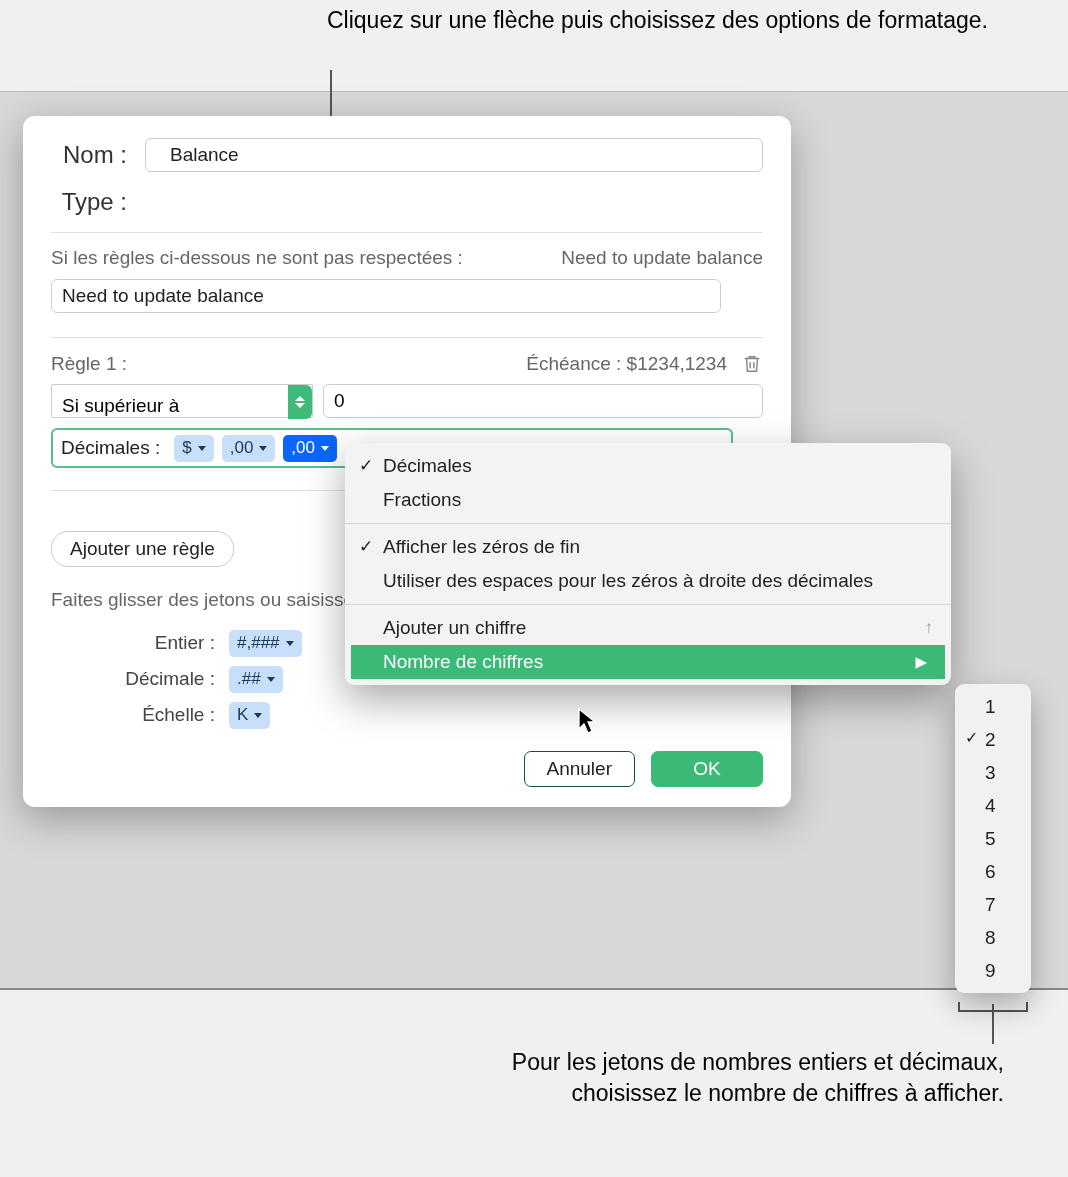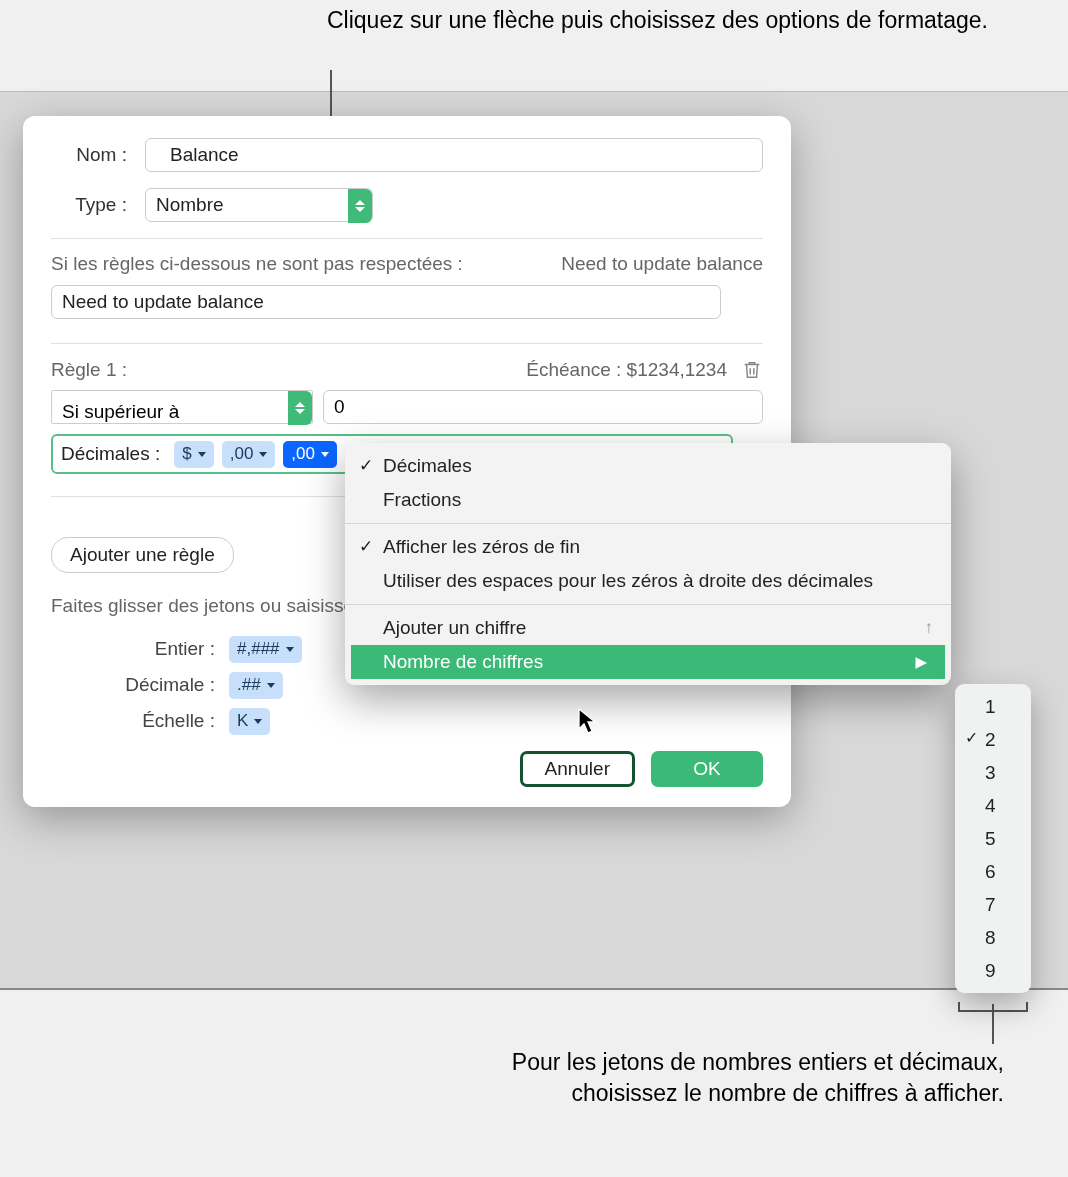--- a/index.html
+++ b/index.html
@@ -49,21 +49,21 @@
     padding: 22px 28px 24px 28px;
   }
   .form-row {
     display: flex;
     align-items: center;
     margin-bottom: 16px;
   }
   .form-label {
     width: 76px;
     text-align: right;
-    font-size: 19px;
+    font-size: 24px;
     color: #333;
     margin-right: 18px;
   }
   .text-input {
     flex: 1;
     height: 34px;
     border: 1px solid #ccc;
     border-radius: 6px;
     padding: 0 24px;
     font-size: 19px;
@@ -240,21 +240,21 @@
     gap: 16px;
   }
   .btn {
     height: 36px;
     padding: 0 22px;
     border-radius: 7px;
     font-size: 19px;
     display: flex;
     align-items: center;
     justify-content: center;
-    border: 3px solid #14532d;
+    border: 1px solid #14532d;
     background: #fff;
     color: #222;
   }
   .btn.primary {
     background: #3bb977;
     border-color: #3bb977;
     color: #fff;
     font-weight: 500;
     width: 112px;
   }
@@ -379,24 +379,20 @@
 
   
   <div class="form-row">
     <div class="form-label">Nom :</div>
     <input class="text-input" value="Balance" style="">
   </div>
 
   
   <div class="form-row">
     <div class="form-label">Type :</div>
-    <div class="type-select">
-      <span>Nombre</span>
-      <div class="stepper-knob"></div>
-    </div>
   </div>
 
   <div class="sep"></div>
 
   
   <div class="info-line">
     <div class="left">Si les règles ci-dessous ne sont pas respectées :</div>
     <div class="right">Need to update balance</div>
   </div>
   <input class="long-input" value="Need to update balance" style="">

